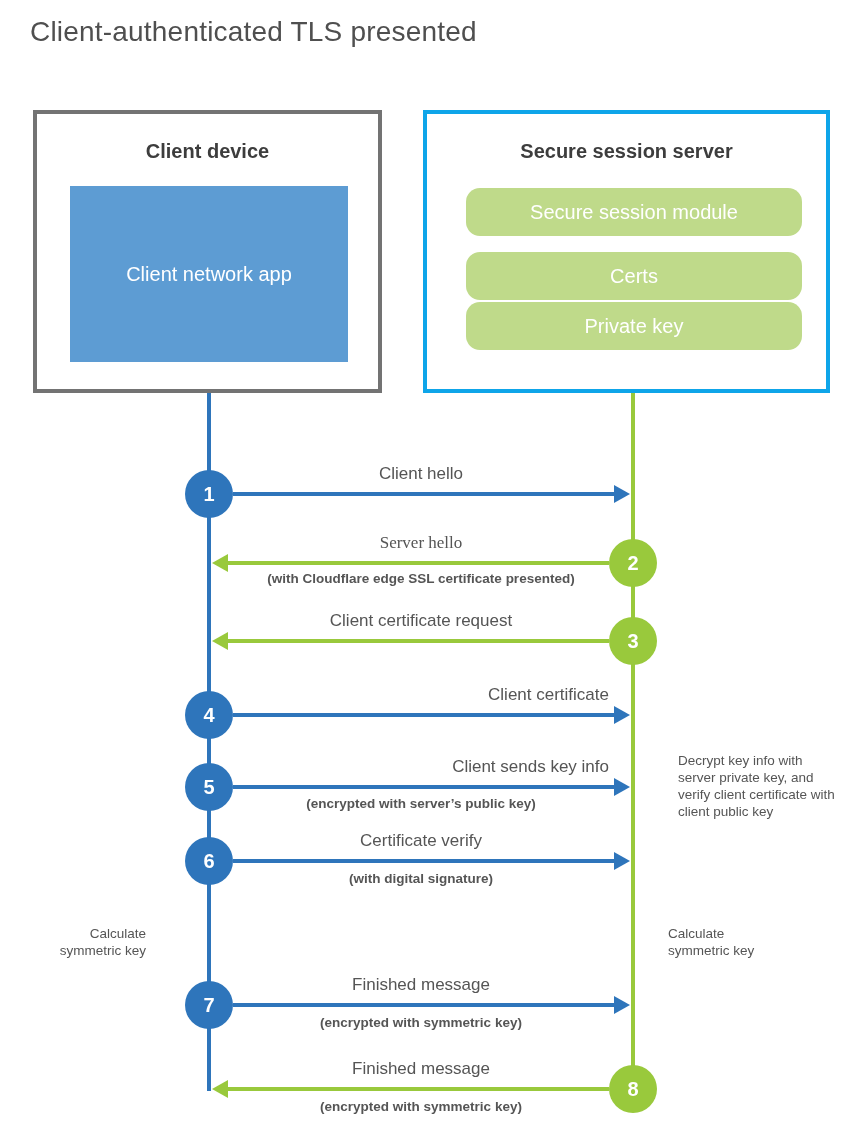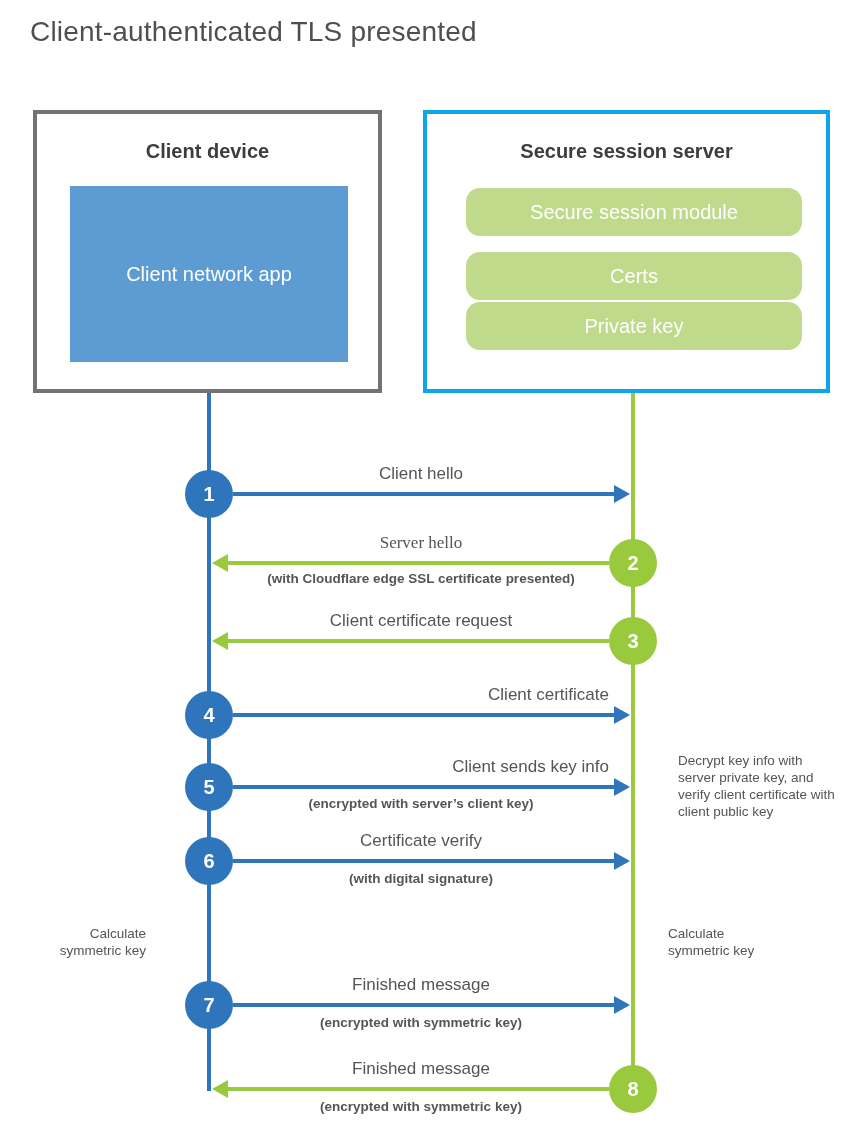--- a/index.html
+++ b/index.html
@@ -86,21 +86,21 @@
   <div class="msg-label" style="top:611px;">Client certificate request</div>
   <div class="arrow left green" style="top:639px;"></div>
   <div class="step-circle green" style="top:617px;">3</div>
 
   <div class="msg-label" style="top:685px;text-align:right;">Client certificate</div>
   <div class="arrow right blue" style="top:713px;"></div>
   <div class="step-circle blue" style="top:691px;">4</div>
 
   <div class="msg-label" style="top:757px;text-align:right;">Client sends key info</div>
   <div class="arrow right blue" style="top:785px;"></div>
-  <div class="msg-sublabel" style="top:796px;">(encrypted with server’s client key)</div>
+  <div class="msg-sublabel" style="top:796px;">(encrypted with server’s public key)</div>
   <div class="step-circle blue" style="top:763px;">5</div>
 
   <div class="msg-label" style="top:831px;">Certificate verify</div>
   <div class="arrow right blue" style="top:859px;"></div>
   <div class="msg-sublabel" style="top:871px;">(with digital signature)</div>
   <div class="step-circle blue" style="top:837px;">6</div>
 
   <div class="msg-label" style="top:975px;">Finished message</div>
   <div class="arrow right blue" style="top:1003px;"></div>
   <div class="msg-sublabel" style="top:1015px;">(encrypted with symmetric key)</div>

